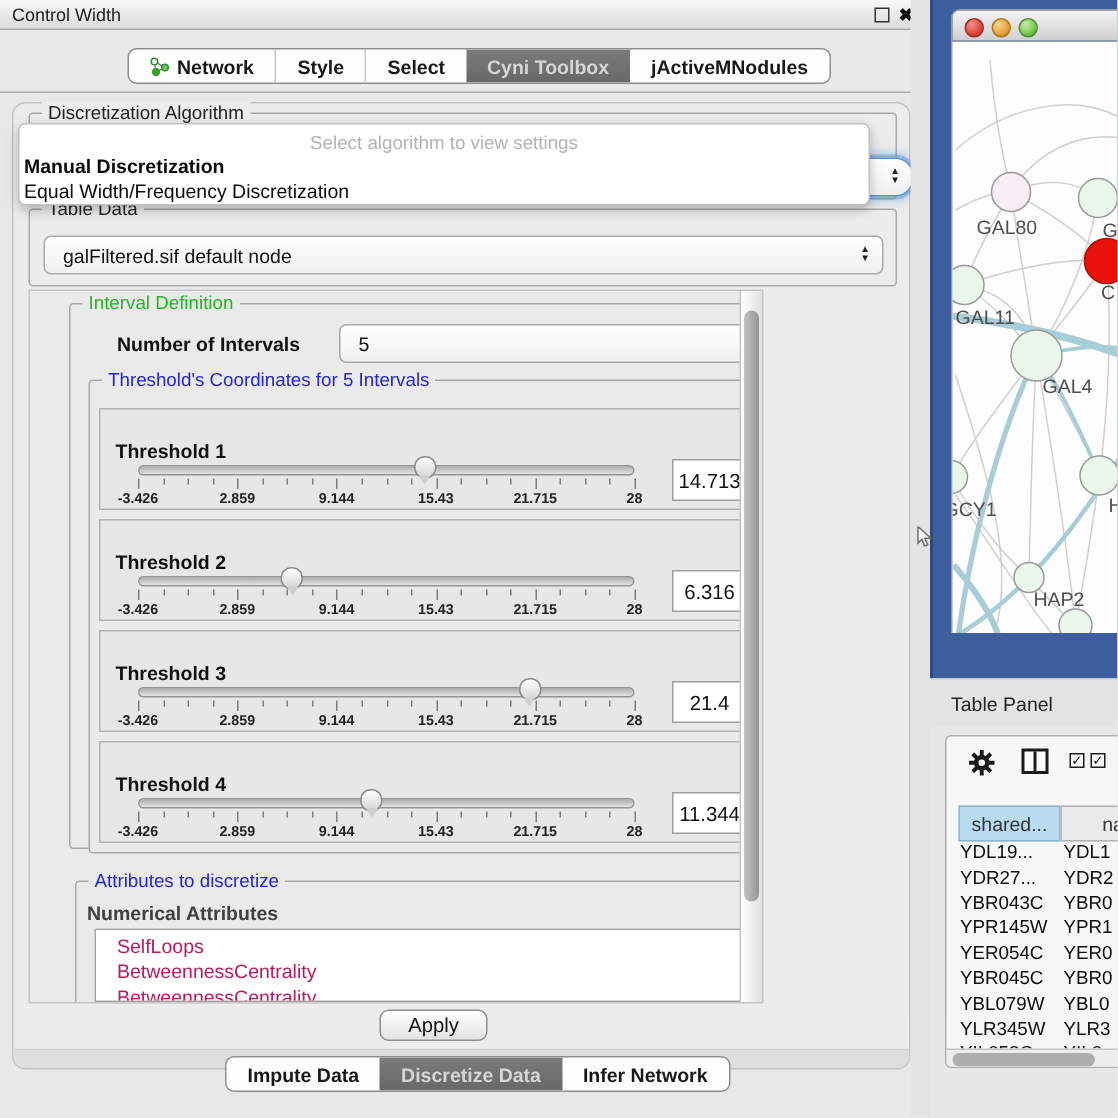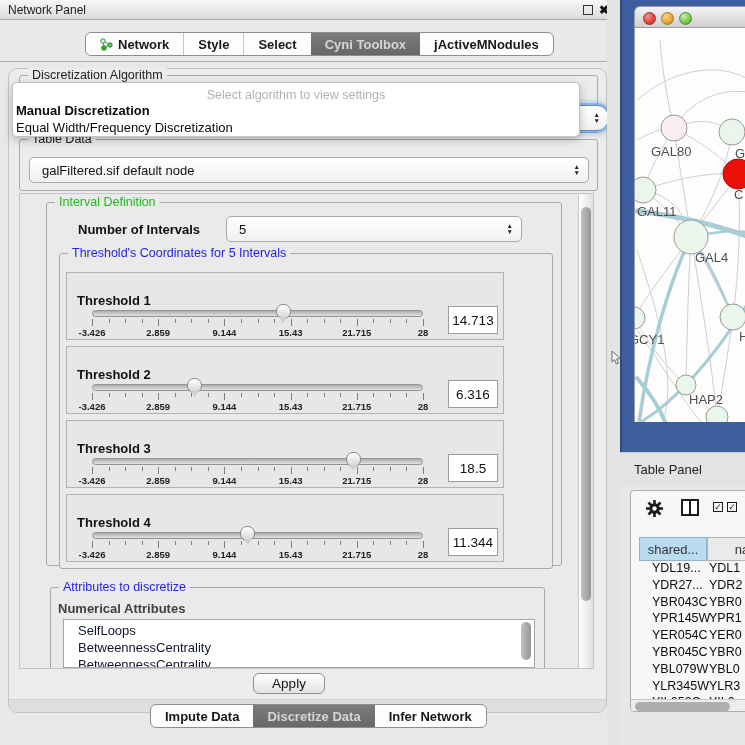--- a/index.html
+++ b/index.html
@@ -39,21 +39,21 @@
     border:1px solid #5a8fd0; box-shadow:0 0 0 2px rgba(94,147,214,.45), 0 0 7px 2px rgba(94,147,214,.55); }
 
   
   #algo-popup { position:absolute; left:12px; top:82px; width:568px; height:55px; background:#ffffff;
     border:1px solid #c2c2c2; border-radius:5px; box-shadow:0 3px 8px rgba(0,0,0,.25); z-index:60; }
   #algo-popup .ph { position:absolute; left:0; top:5px; width:100%; text-align:center; font-size:12.5px; color:#b3b3b3; }
   #algo-popup .item { position:absolute; left:3px; font-size:13px; color:#0b0b0b; white-space:nowrap; }
   #algo-popup .item.b { font-weight:bold; }
 
   
-  #scrollpane { position:absolute; left:10px; top:124px; width:575px; height:476px; background:#eaeaea; border:1px solid #c5c5c5; overflow:hidden; }
+  #scrollpane { position:absolute; left:10px; top:124px; width:490px; height:476px; background:#eaeaea; border:1px solid #c5c5c5; overflow:hidden; }
   .vtrack { position:absolute; top:0; right:0; width:15px; height:100%; background:linear-gradient(90deg,#ffffff,#e0e0e0); border-left:1px solid #c6c6c6; }
   .vthumb { position:absolute; left:2px; width:10px; border-radius:6px; background:linear-gradient(90deg,#c2c2c2,#959595); }
 
   
   .thr-box { position:absolute; left:6px; width:438px; height:68px; background:#e7e7e7; border:1px solid #b3b3b3; }
   .thr-label { position:absolute; left:10px; top:6px; font-size:13px; font-weight:bold; color:#111;margin-top:14px; }
   .thr-track { position:absolute; left:25px; top:37px; width:331px; height:7px; border:1px solid #949494; border-radius:4px;
     background:linear-gradient(#adadad,#e2e2e2); }
   .thr-thumb { position:absolute; top:31px; width:15px; height:15px; border:1px solid #8a8a8a; border-radius:7px;
     background:linear-gradient(#ffffff,#d5d5d5); }
@@ -61,21 +61,21 @@
   .ticks { position:absolute; left:25px; top:46px; width:331px; height:8px; }
   .tick { position:absolute; top:0; width:1px; height:4px; background:#7d7d7d; }
   .tick.major { height:7px; }
   .tick-labels { position:absolute; left:25px; top:54px; width:331px; height:11px; }
   .tick-labels span { position:absolute; transform:translateX(-50%); font-size:9.5px; font-weight:bold; color:#222; white-space:nowrap; }
   .thr-value { position:absolute; left:381px; top:33px; width:50px; height:28px; background:#fff; border:1px solid #9c9c9c;
     font-size:13.5px; color:#111; display:flex; align-items:center; justify-content:center; }
 
   
   #attr-list { position:absolute; left:12px; top:31px; width:472px; height:49px; background:#fff; border:1px solid #a5a5a5; overflow:hidden; }
-  #attr-list .li { position:absolute; left:14px; font-size:13px; color:#0f172a; white-space:nowrap; }
+  #attr-list .li { position:absolute; left:14px; font-size:13px; color:#be185d; white-space:nowrap; }
   #attr-scroll { position:absolute; right:2px; top:2px; width:11px; height:45px; }
   #attr-scroll .vthumb { left:0; width:10px; top:0; height:38px; }
 
   .btn { position:absolute; background:linear-gradient(#ffffff,#e3e3e3); border:1px solid #8f8f8f; border-radius:6px;
     font-size:13.5px; color:#111; display:flex; align-items:center; justify-content:center; }
 
   #bottom-tabs { left:150px; top:704px; z-index:5; }
 
   
   #divider { position:absolute; left:607px; top:0; width:13px; height:745px; background:#e4e4e4; }
@@ -89,34 +89,34 @@
   #tablepanel-strip { position:absolute; left:620px; top:452px; width:125px; height:33px; background:#e3e3e3; border-top:1px solid #c9c9c9; }
   #tablepanel-strip .t { position:absolute; left:14px; top:9px; font-size:13px; color:#222; }
   #table-area { position:absolute; left:620px; top:485px; width:125px; height:260px; background:#e7e7e7; }
   #table-inner { position:absolute; left:10px; top:5px; width:118px; height:222px; background:#f7f7f7; border:1px solid #aeaeae; border-radius:4px 0 0 4px; overflow:hidden; }
   .ticon { position:absolute; color:#1b1b1b; }
   #tbl-header { position:absolute; left:0; top:46px; width:100%; height:24px; }
   .hcell { position:absolute; top:0; height:24px; border:1px solid #9fb4c2; font-size:13px; color:#333;
     display:flex; align-items:center; justify-content:center; }
   #tbl-rows { position:absolute; left:0; top:70px; width:100%; height:138px; overflow:hidden; }
   .trow { position:absolute; left:0; width:100%; height:17px; font-size:12.5px; color:#0d0d0d; }
-  .trow .c1 { position:absolute; left:9px; white-space:nowrap;margin-left:12px; }
+  .trow .c1 { position:absolute; left:9px; white-space:nowrap; }
   .trow .c2 { position:absolute; left:78px; white-space:nowrap; }
   #hscroll { position:absolute; left:0; top:208px; width:100%; height:14px; background:#ededed; border-top:1px solid #c6c6c6; }
   #hscroll .thumb { position:absolute; left:4px; top:2px; width:95px; height:9px; border-radius:5px; background:#aeaeae; }
 
   #cursor { position:absolute; left:611px; top:351px; z-index:99; }
 </style>
 </head>
 <body>
 
 <div id="stage">
 
   <div id="titlebar">
-    <span class="t">Network Panel</span>
+    <span class="t">Control Width</span>
     <span id="float-btn"></span>
     <span id="close-btn">✖</span>
   </div>
 
   <div id="tabrow">
     <div id="top-tabs" class="tabbar">
         <div class="tab">
           <svg width="13" height="14" viewBox="0 0 13 14">
             <line x1="3" y1="4" x2="10" y2="8" stroke="#8a8a8a"></line>
             <line x1="4" y1="11" x2="10" y2="8" stroke="#8a8a8a"></line>
@@ -274,21 +274,21 @@
                   <div class="tick major" style="left: 100%;"></div>
                 </div>
                 <div class="tick-labels">
                   <span style="left: 0%;">-3.426</span>
                   <span style="left: 20%;">2.859</span>
                   <span style="left: 40%;">9.144</span>
                   <span style="left: 60%;">15.43</span>
                   <span style="left: 80%;">21.715</span>
                   <span style="left: 100%;">28</span>
                 </div>
-                <div class="thr-value">18.5</div>
+                <div class="thr-value">21.4</div>
               </div>
               <div class="thr-box" style="top: 240px;">
                 <div class="thr-label">Threshold 4</div>
                 <div class="thr-track"></div>
                 <div class="thr-thumb" style="left: 173.068px;"></div>
                 <div class="ticks">
                   <div class="tick major" style="left: 0%;"></div>
                   <div class="tick" style="left: 5%;"></div>
                   <div class="tick" style="left: 10%;"></div>
                   <div class="tick" style="left: 15%;"></div>

